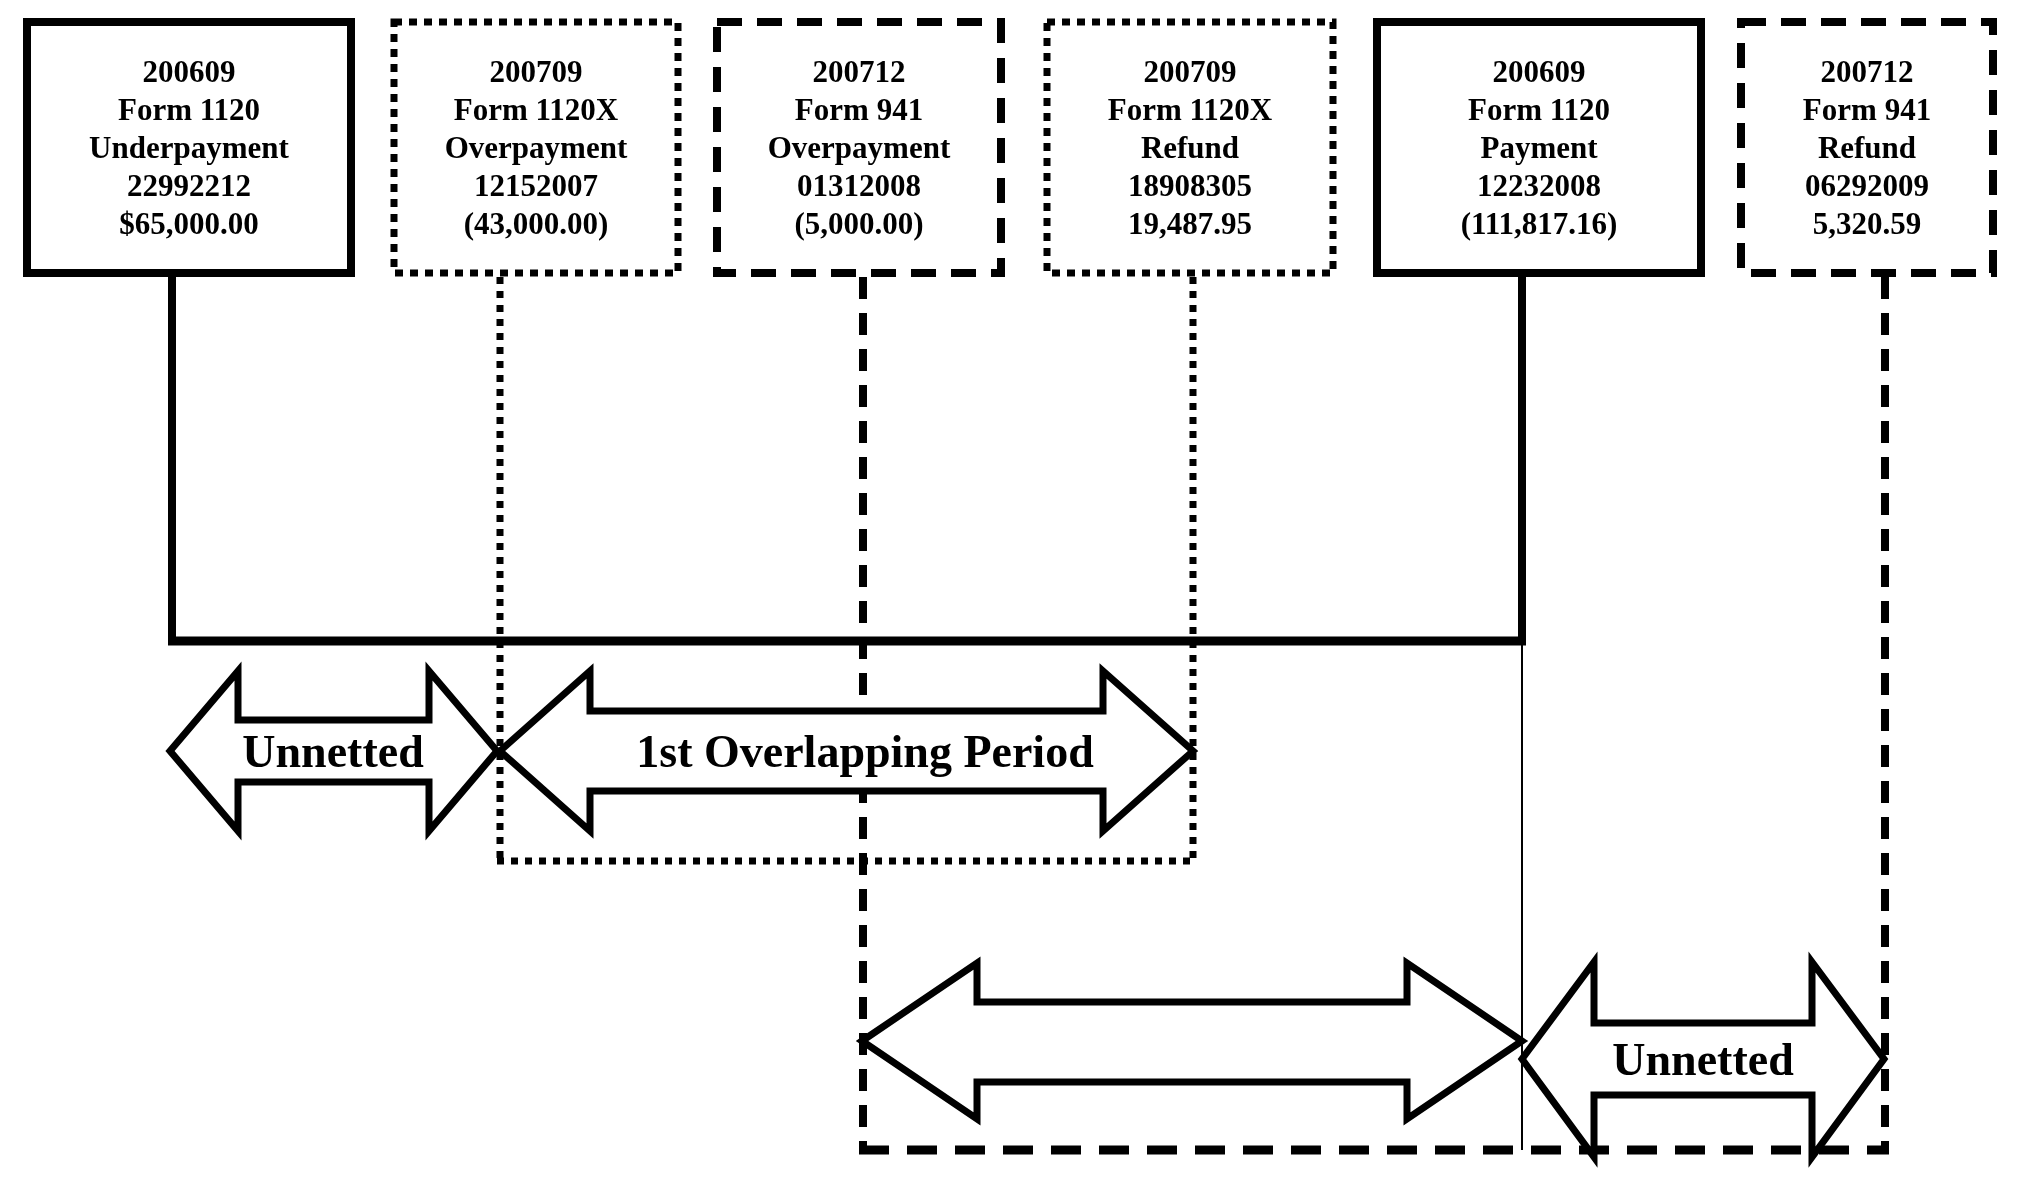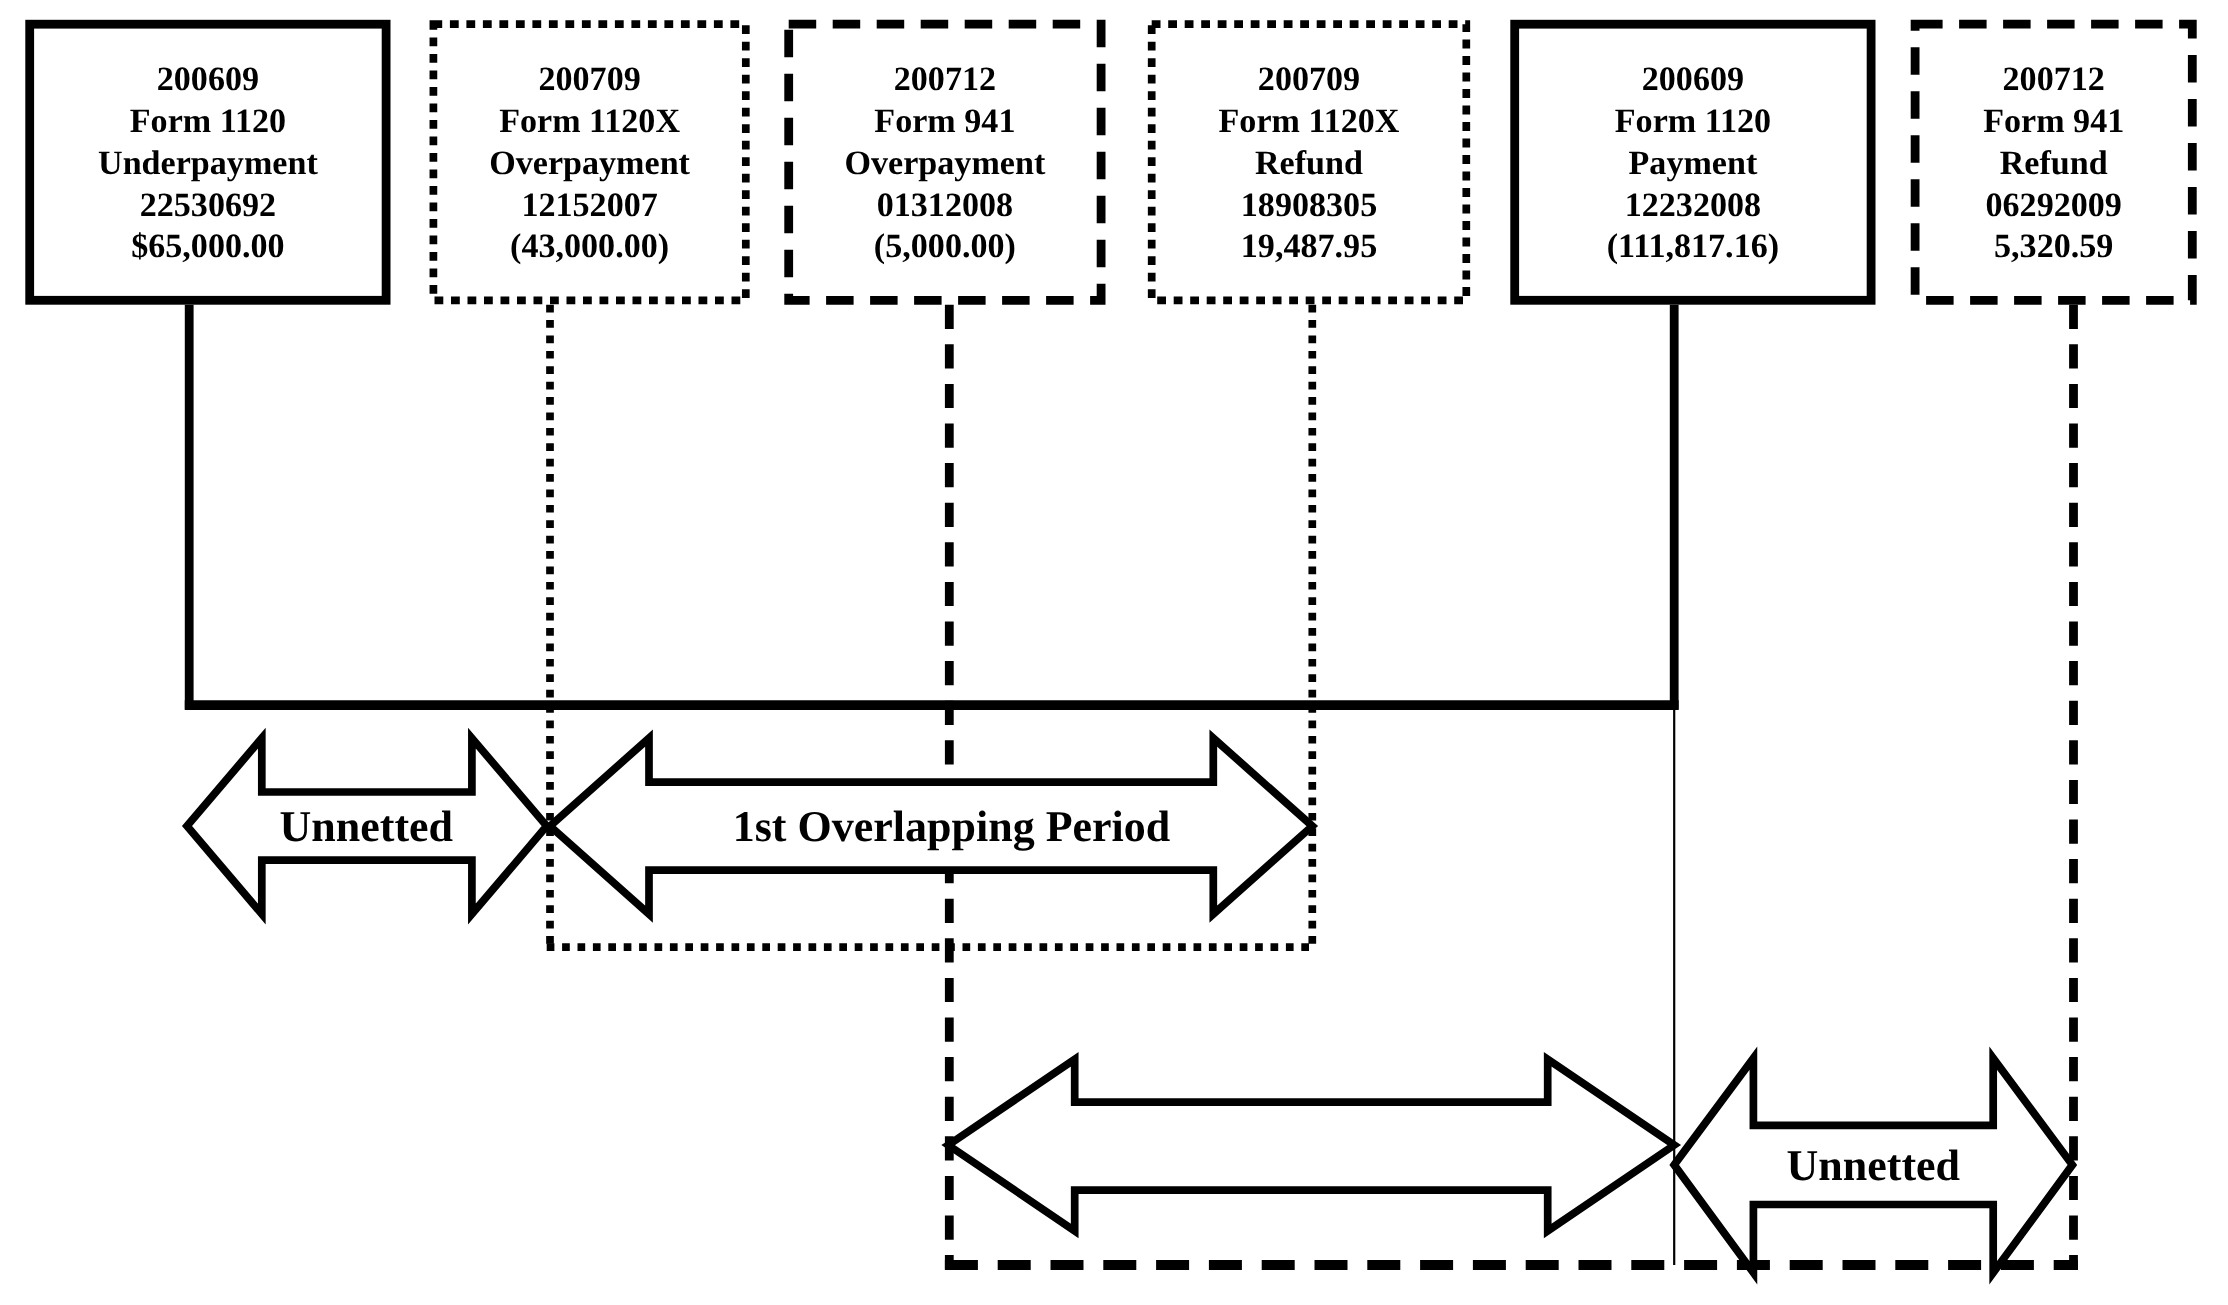--- a/index.html
+++ b/index.html
@@ -33,21 +33,21 @@
     text-align: center;
     font-weight: bold;
     font-size: 31px;
     line-height: 38px;
     color: #000000;
   }
   .arrow-label {
     position: absolute;
     transform: translate(-50%, -50%);
     font-weight: bold;
-    font-size: 40px;
+    font-size: 46px;
     white-space: nowrap;
     color: #000000;
   }
 </style>
 </head>
 <body>
 
 <div class="canvas">
 
   <svg class="diagram-svg" viewBox="0 0 2025 1186" xmlns="http://www.w3.org/2000/svg">
@@ -75,21 +75,21 @@
     <polygon points="170,751 238,671 238,720 429,720 429,671 497,751 429,831 429,782 238,782 238,831" fill="#fff" stroke="#000" stroke-width="7" stroke-linejoin="miter"></polygon>
     <polygon points="500,751 590,671 590,711 1103,711 1103,671 1193,751 1103,831 1103,791 590,791 590,831" fill="#fff" stroke="#000" stroke-width="7" stroke-linejoin="miter"></polygon>
     <polygon points="862,1041 977,963 977,1002 1407,1002 1407,963 1522,1041 1407,1119 1407,1082 977,1082 977,1119" fill="#fff" stroke="#000" stroke-width="7" stroke-linejoin="miter"></polygon>
     <polygon points="1522,1059 1594,962 1594,1023 1812,1023 1812,962 1884,1059 1812,1157 1812,1095 1594,1095 1594,1157" fill="#fff" stroke="#000" stroke-width="7" stroke-linejoin="miter"></polygon>
   </svg>
 
   <div class="event-box" style="left:23px; width:332px;">
     <div>200609</div>
     <div>Form 1120</div>
     <div>Underpayment</div>
-    <div>22530692</div>
+    <div>22992212</div>
     <div>$65,000.00</div>
   </div>
 
   <div class="event-box" style="left:390px; width:292px;">
     <div>200709</div>
     <div>Form 1120X</div>
     <div>Overpayment</div>
     <div>12152007</div>
     <div>(43,000.00)</div>
   </div>

